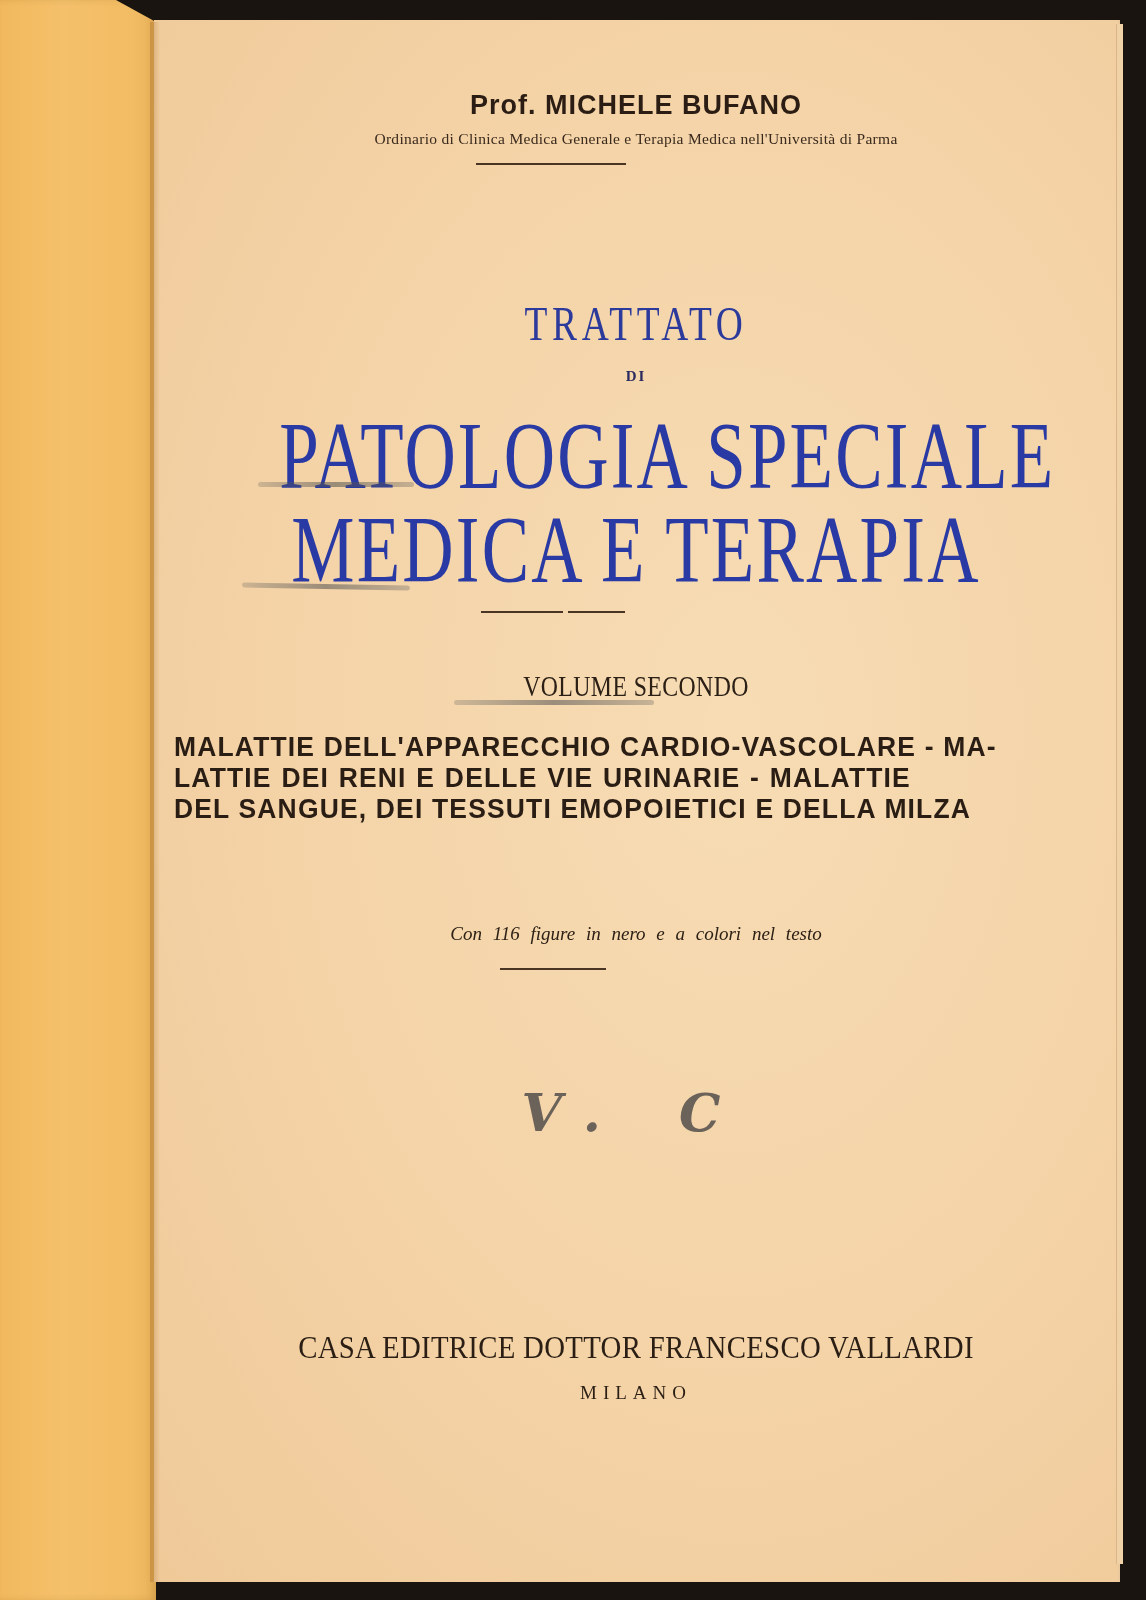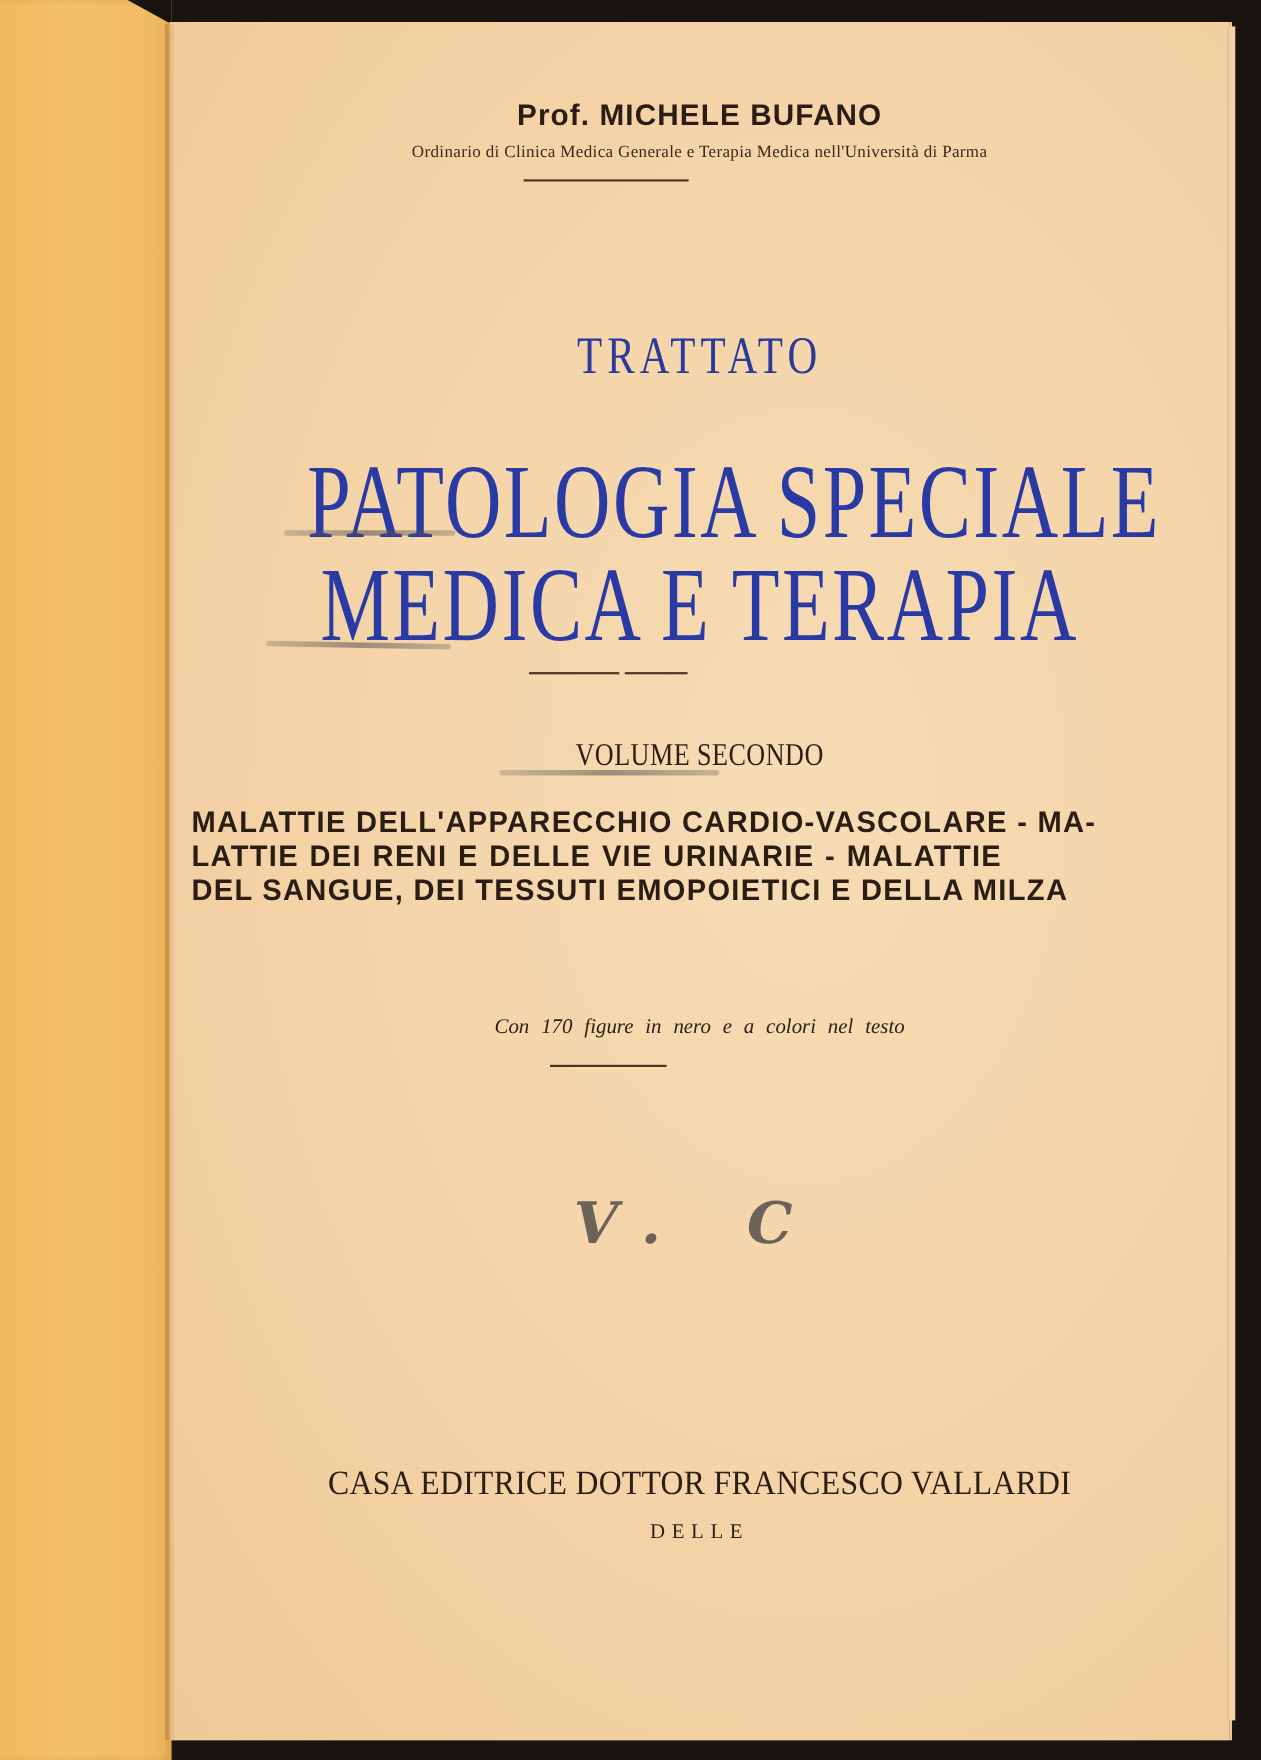--- a/index.html
+++ b/index.html
@@ -124,38 +124,39 @@
 <div class="right-page"></div>
 <div class="page-edge"></div>
 <div class="gutter"></div>
 
 <div class="content">
   <div class="block author">Prof. MICHELE BUFANO</div>
   <div class="block affiliation">Ordinario di Clinica Medica Generale e Terapia Medica nell'Università di Parma</div>
   <div class="rule r1"></div>
 
   <div class="block title-small">TRATTATO</div>
+  <div class="block di">DI</div>
   <div class="block title-big tb1">PATOLOGIA SPECIALE</div>
   <div class="block title-big tb2">MEDICA E TERAPIA</div>
 
   <div class="pencil p1"></div>
   <div class="pencil p2"></div>
 
   <div class="rule r2"></div>
   <div class="rule r2b"></div>
 
   <div class="block volume">VOLUME SECONDO</div>
   <div class="pencil p3"></div>
 
   <div class="block subjects">
     <div>MALATTIE DELL'APPARECCHIO CARDIO-VASCOLARE - MA-</div>
     <div>LATTIE DEI RENI E DELLE VIE URINARIE - MALATTIE</div>
     <div>DEL SANGUE, DEI TESSUTI EMOPOIETICI E DELLA MILZA</div>
   </div>
 
-  <div class="block figures">Con 170 figure in nero e a colori nel testo</div>
+  <div class="block figures">Con 116 figure in nero e a colori nel testo</div>
   <div class="rule r3"></div>
 
   <div class="block handwriting">V. C</div>
 
   <div class="block publisher">CASA EDITRICE DOTTOR FRANCESCO VALLARDI</div>
-  <div class="block city">DELLE</div>
+  <div class="block city">MILANO</div>
 </div>
 
 </body></html>

